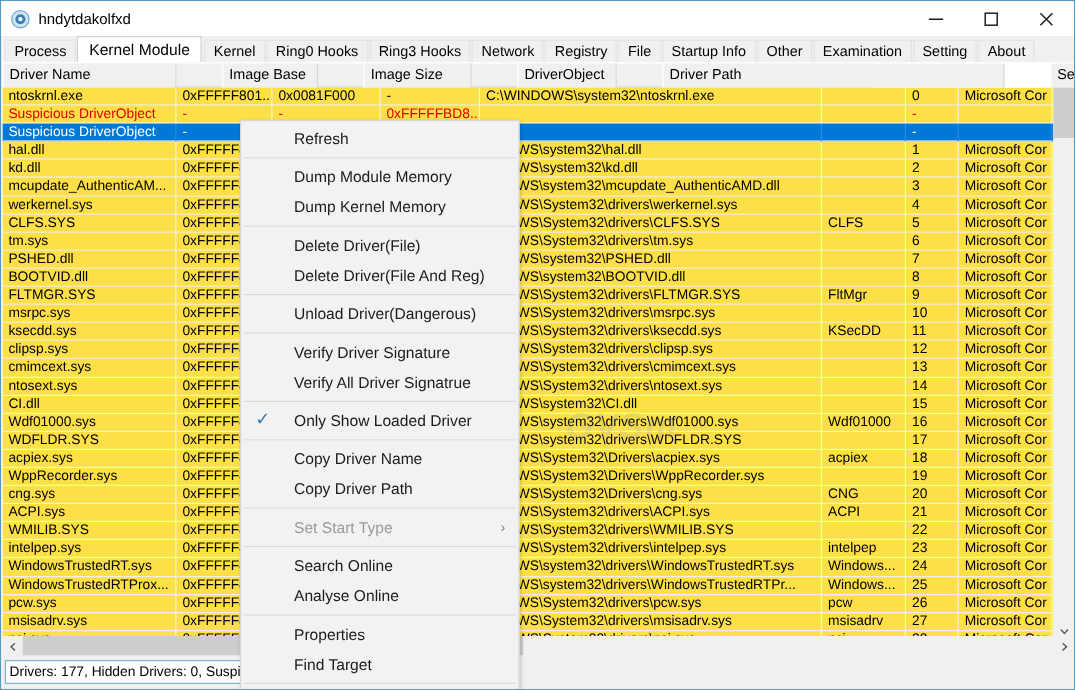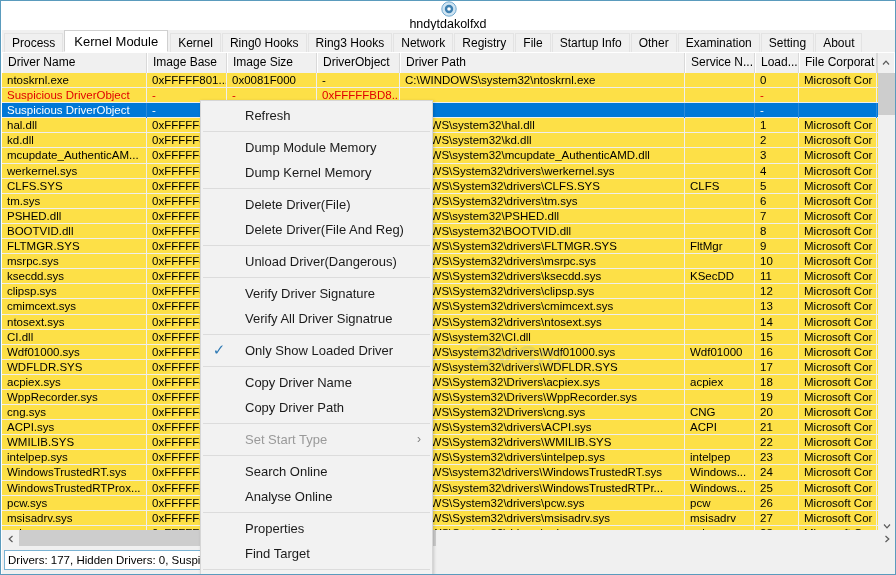--- a/index.html
+++ b/index.html
@@ -16,21 +16,21 @@
     background: #ffffff;
     border: 1px solid #5a9bbd;
     overflow: hidden;
   }
 
   
   .titlebar {
     position: absolute; left: 0; top: 0;
     width: 894px; height: 29px;
     background: #ffffff;
-    display: flex; align-items: center; flex-direction: column;
+    display: flex; align-items: center;
   }
   .title-icon {
     width: 16px; height: 16px;
     margin-left: 8px; margin-right: 7px;
     flex: 0 0 auto;
   }
   .title-text {
     font-size: 12.5px;
     color: #000000;
     white-space: nowrap;
@@ -82,20 +82,21 @@
     width: 893px; height: 495px;
     background: #ffffff;
     border-top: 1px solid #ffffff;
   }
   .hdr {
     position: absolute; left: 0; top: 0;
     width: 726px; height: 20px;
     background: #f0f0f0;
     display: flex;
     border-bottom: 1px solid #d4d4d4;
+    gap: 38px;
   }
   .hdr .cell {
     height: 20px; line-height: 19px;
     font-size: 12px; color: #000000;
     padding-left: 5px;
     background: #f0f0f0;
     border-right: 1px solid #d9d9d9;
     border-left: 1px solid #ffffff;
     overflow: hidden; white-space: nowrap;
     flex: 0 0 auto;

